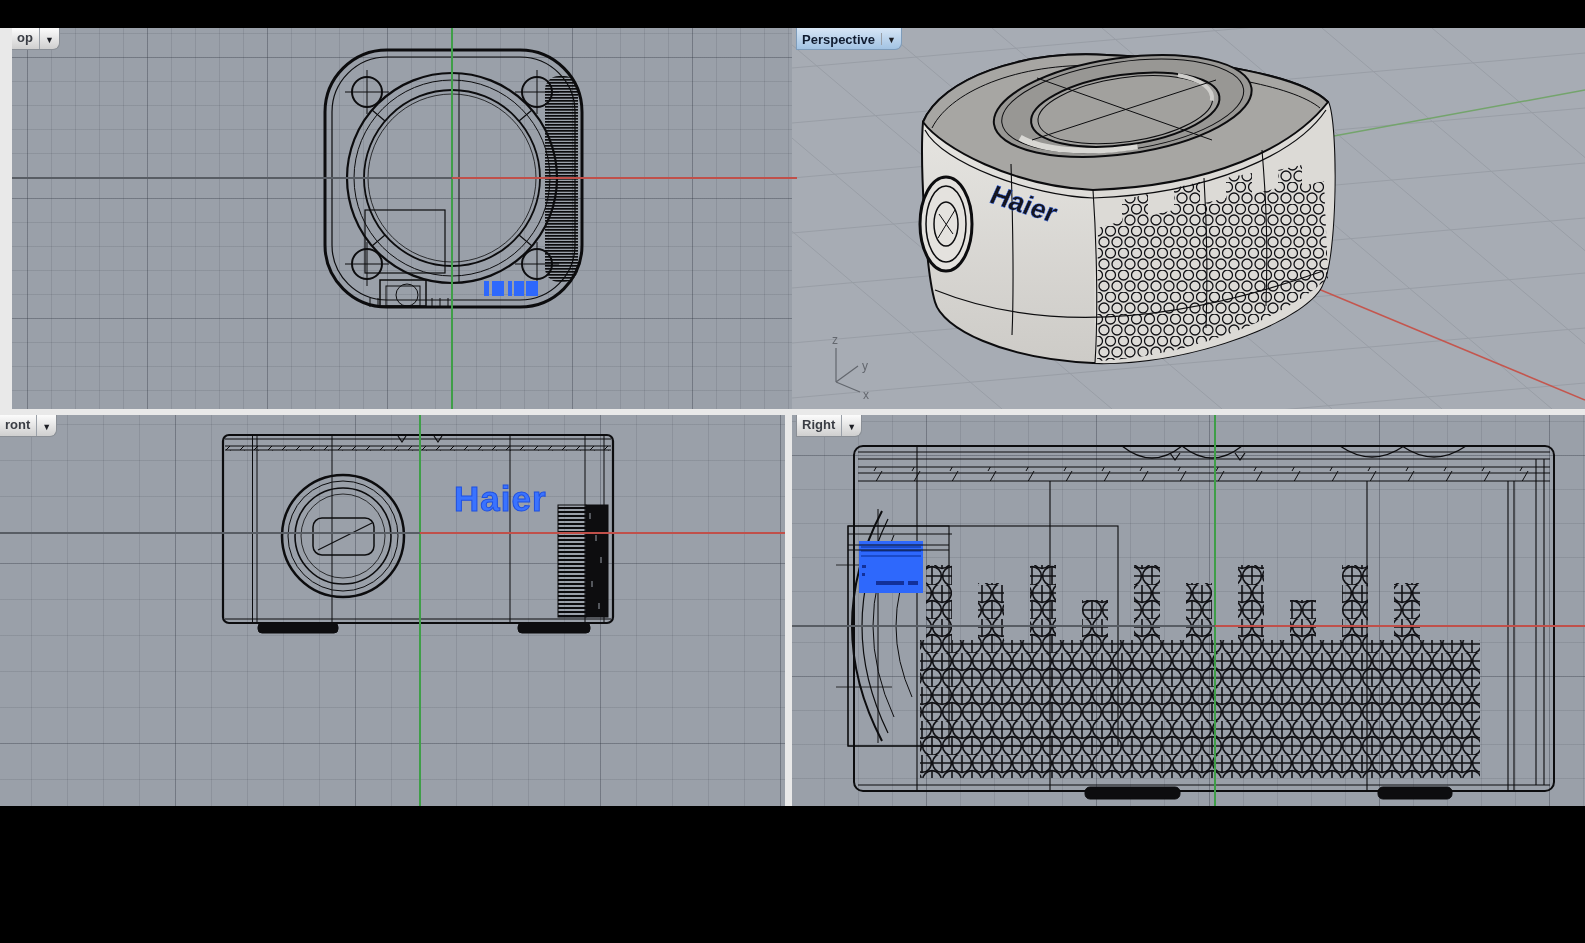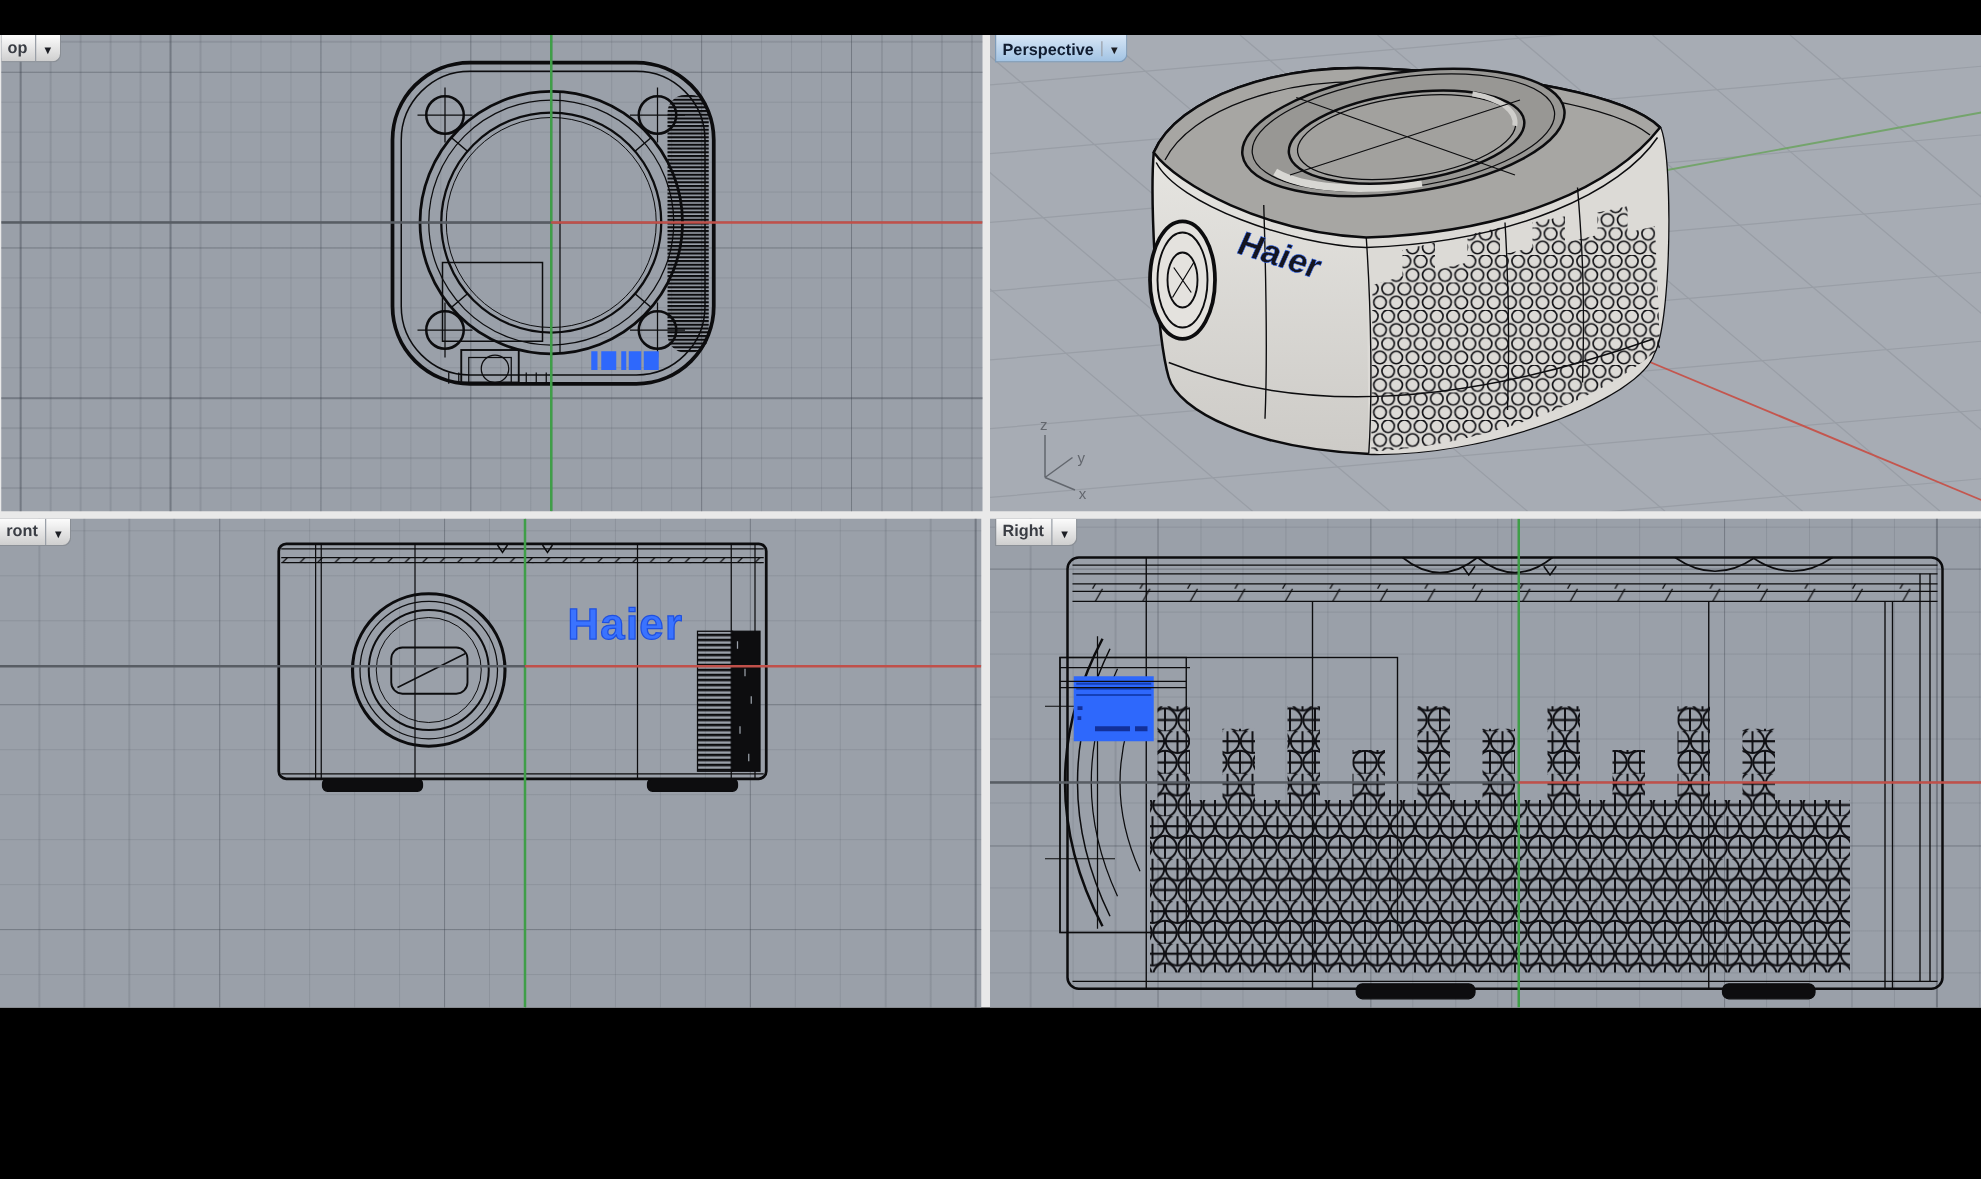--- a/index.html
+++ b/index.html
@@ -1,21 +1,21 @@
 <!DOCTYPE html>
 <html><head>
 <meta charset="utf-8">
 <style>
   html,body{margin:0;padding:0;background:#000;}
   #stage{position:relative;width:1585px;height:943px;background:#000;overflow:hidden;
          font-family:"Liberation Sans",sans-serif;}
   #vparea{position:absolute;left:0;top:28px;width:1585px;height:778px;background:#e9e9e9;}
   .vp{position:absolute;overflow:hidden;}
   .ortho{background-color:#9aa0a9;}
-  #vp-top{left:1px;top:0;width:785px;height:381px;
+  #vp-top{left:12px;top:0;width:785px;height:381px;
     background-image:
       repeating-linear-gradient(90deg, rgba(50,56,66,0.28) 0 1px, transparent 1px 120px),
       repeating-linear-gradient(0deg,  rgba(50,56,66,0.28) 0 1px, transparent 1px 120px),
       repeating-linear-gradient(90deg, rgba(50,56,66,0.13) 0 1px, transparent 1px 24px),
       repeating-linear-gradient(0deg,  rgba(50,56,66,0.13) 0 1px, transparent 1px 24px);
     background-position:440px 150px;}
   #vp-persp{left:792px;top:0;width:793px;height:381px;background-color:#a7acb4;}
   #vp-front{left:0;top:387px;width:785px;height:391px;
     background-image:
       repeating-linear-gradient(90deg, rgba(50,56,66,0.28) 0 1px, transparent 1px 180px),

